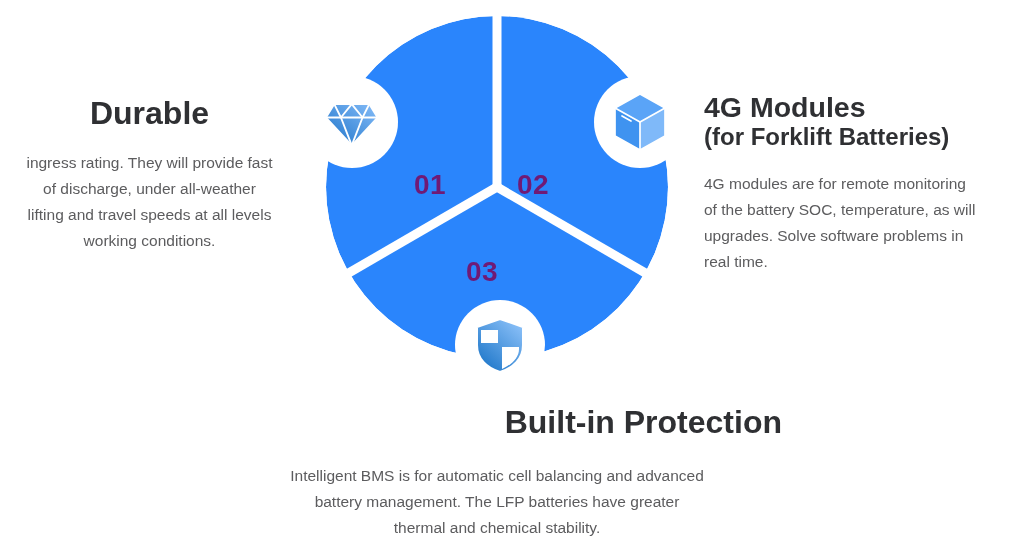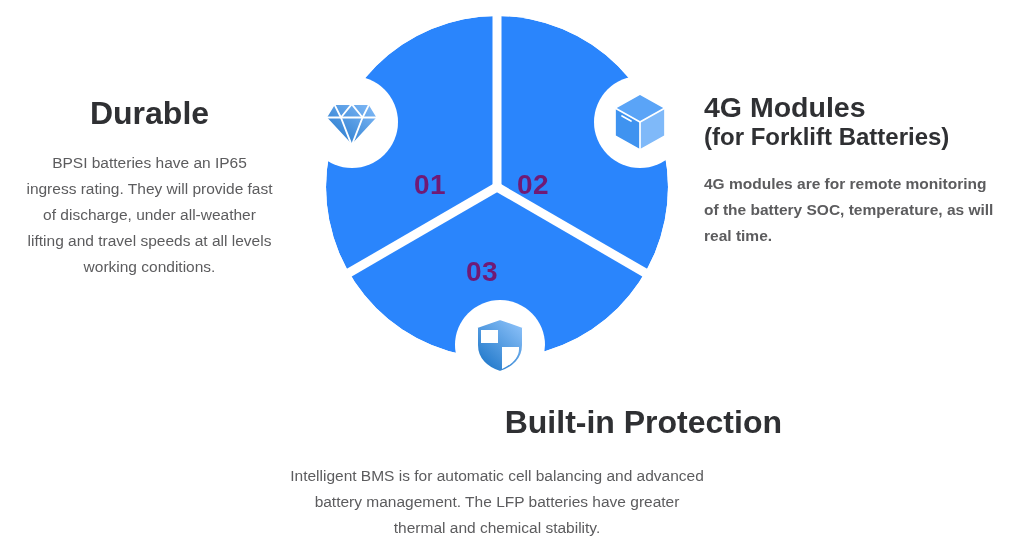--- a/index.html
+++ b/index.html
@@ -80,21 +80,21 @@
   
   .block-right {
     position: absolute;
     left: 704px;
     top: 92px;
     width: 312px;
     text-align: left;
   }
   .block-right .block-title { font-size: 28.5px; }
   .block-right .block-title .line2 { display: block; font-size: 24px; }
-  .block-right .block-body { margin-top: 20px; font-weight: bold; }
+  .block-right .block-body { margin-top: 20px; }
 
   
   .block-bottom {
     position: absolute;
     left: 212px;
     top: 405px;
     width: 570px;
     text-align: center;
   }
   .block-bottom .block-title { font-size: 32px; text-align: right; }
@@ -187,36 +187,36 @@
     </svg>
 
     <div class="seg-number num-01">01</div>
     <div class="seg-number num-02">02</div>
     <div class="seg-number num-03">03</div>
   </div>
 
   <div class="block-left">
     <div class="block-title">Durable</div>
     <div class="block-body">
-      <span class="body-line">BPSI batteries have an IP65</span>
       <span class="body-line">ingress rating. They will provide fast</span>
       <span class="body-line">of discharge, under all-weather</span>
       <span class="body-line">lifting and travel speeds at all levels</span>
       <span class="body-line">working conditions.</span>
     </div>
   </div>
 
   <div class="block-right">
     <div class="block-title">
       <span>4G Modules</span>
       <span class="line2">(for Forklift Batteries)</span>
     </div>
     <div class="block-body">
       <span class="body-line">4G modules are for remote monitoring</span>
       <span class="body-line">of the battery SOC, temperature, as will</span>
+      <span class="body-line">upgrades. Solve software problems in</span>
       <span class="body-line">real time.</span>
     </div>
   </div>
 
   <div class="block-bottom">
     <div class="block-title">Built-in Protection</div>
     <div class="block-body">
       <span class="body-line">Intelligent BMS is for automatic cell balancing and advanced</span>
       <span class="body-line">battery management. The LFP batteries have greater</span>
       <span class="body-line">thermal and chemical stability.</span>

